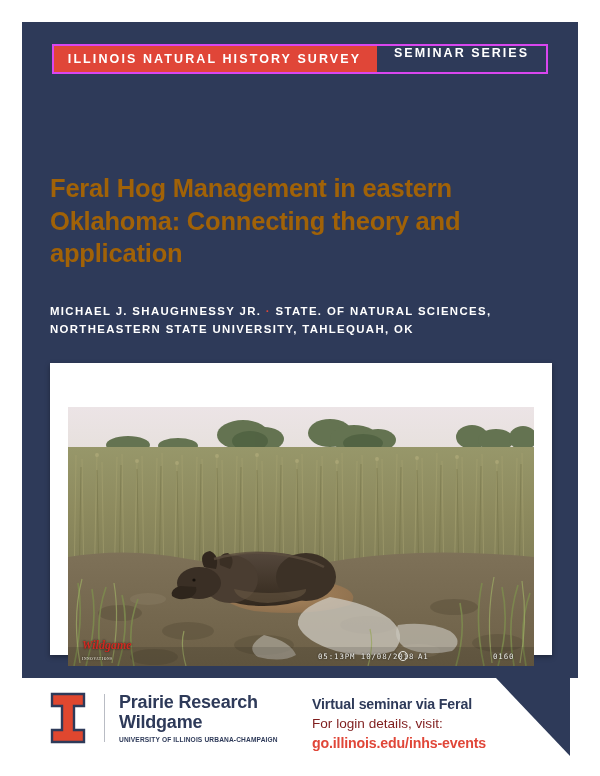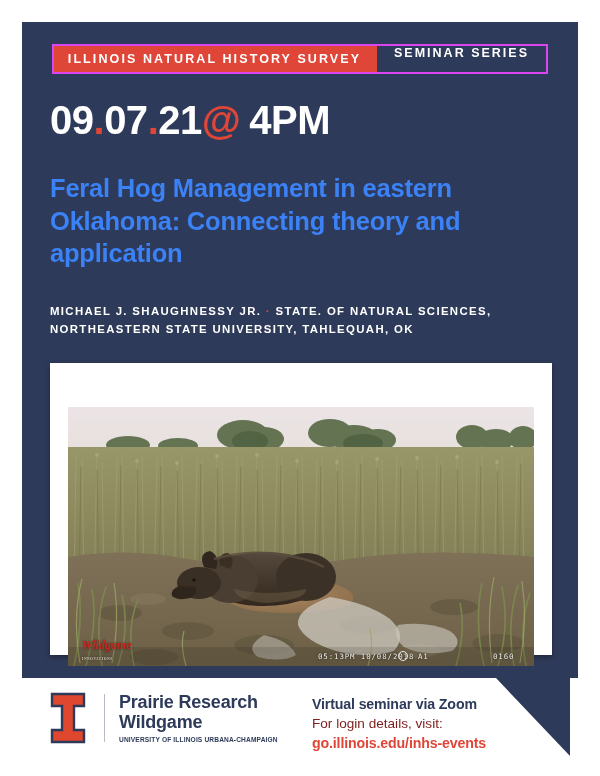--- a/index.html
+++ b/index.html
@@ -82,21 +82,21 @@
   .date-line .accent { color: #e04638; }
   .date-line .at { color: #e04638; font-weight: bold; }
   .date-line .time { margin-left: 9px; }
 
   
   .talk-title {
     position: absolute;
     left: 50px;
     top: 172px;
     width: 510px;
-    color: #3b82f6;
+    color: #a16207;
     font-size: 25.5px;
     font-weight: bold;
     line-height: 1.28;
     letter-spacing: -0.2px;
   }
 
   
   .speaker {
     position: absolute;
     left: 50px;
@@ -264,23 +264,20 @@
 
   <div class="banner">
     <div class="banner-left">
       <span class="banner-text">ILLINOIS NATURAL HISTORY SURVEY</span>
     </div>
     <div class="banner-right">
       <span class="banner-text">SEMINAR SERIES</span>
     </div>
   </div>
 
-  <div class="date-line">
-    <span>09</span><span class="accent">.</span><span>07</span><span class="accent">.</span><span>21</span><span class="at">@</span><span class="time">4PM</span>
-  </div>
 
   <div class="talk-title">Feral Hog Management in eastern Oklahoma: Connecting theory and application</div>
 
   <div class="speaker">
     <span>MICHAEL J. SHAUGHNESSY JR.</span>
     <span class="sep">·</span>
     <span>STATE. OF NATURAL SCIENCES,</span>
     <br>
     <span>NORTHEASTERN STATE UNIVERSITY, TAHLEQUAH, OK</span>
   </div>
@@ -468,19 +465,19 @@
       </svg>
       <div class="logo-divider"></div>
       <div class="logo-text">
         <div class="pri-name">Prairie Research</div>
         <div class="pri-name">Wildgame</div>
         <div class="pri-sub">UNIVERSITY OF ILLINOIS URBANA-CHAMPAIGN</div>
       </div>
     </div>
 
     <div class="zoom-block">
-      <div class="zoom-h">Virtual seminar via Zoom</div>
+      <div class="zoom-h">Virtual seminar via Feral</div>
       <div class="zoom-p">For login details, visit:</div>
       <div class="zoom-url">go.illinois.edu/inhs-events</div>
     </div>
 
   </div>
 </div>
 
 </body></html>

